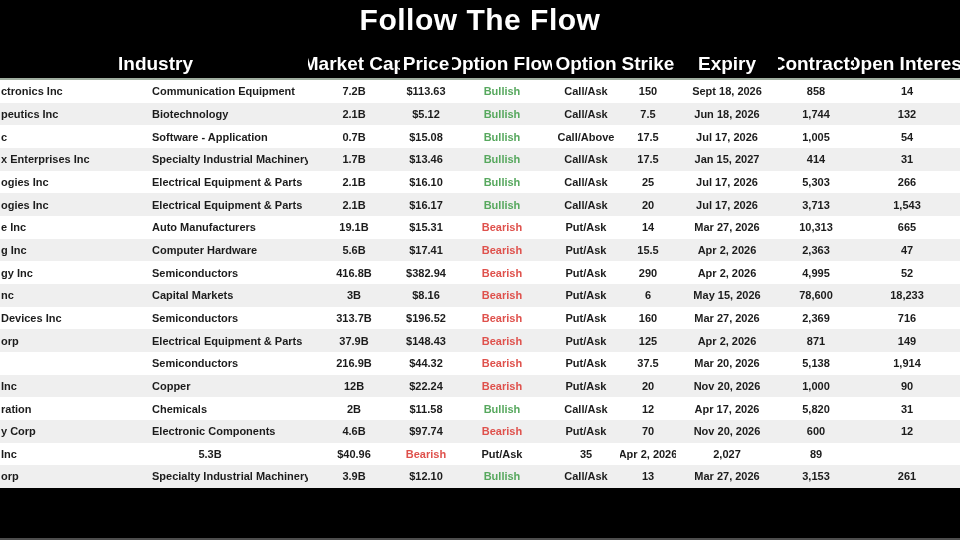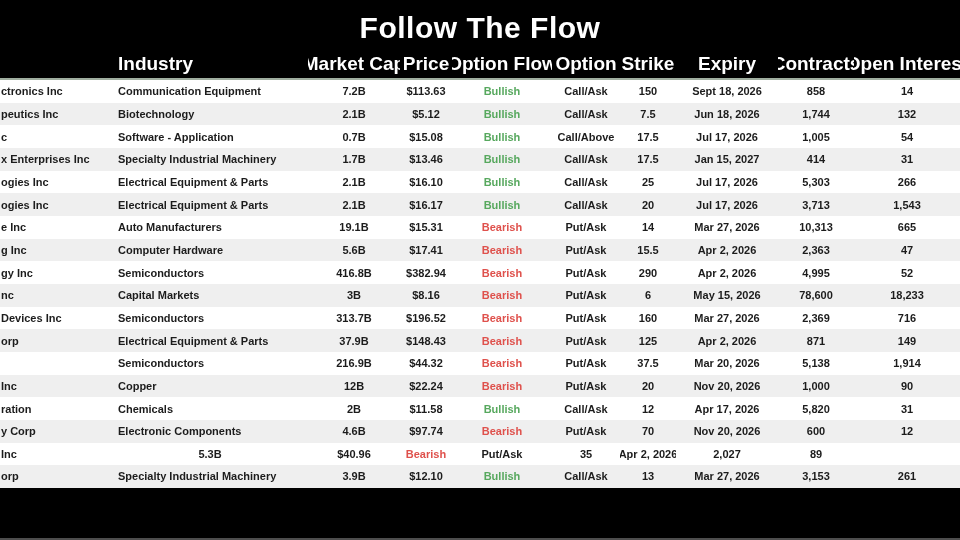--- a/index.html
+++ b/index.html
@@ -11,21 +11,21 @@
     font-family: "Liberation Sans", sans-serif;
   }
   .header-band {
     position: absolute; top: 0; left: 0;
     width: 960px; height: 80px;
     background: #000000;
     border-bottom: 2px solid #9fae9f;
     box-sizing: border-box;
   }
   .title {
-    margin-top: 11px;
+    margin-top: 3px;
     text-align: center;
     color: #ffffff;
     font-size: 30px;
     font-weight: 800;
     letter-spacing: 0.5px;
   }
   .grid-row {
     display: grid;
     grid-template-columns: 112px 196px 92px 52px 100px 68px 56px 102px 76px 106px;
     width: 960px;
@@ -51,21 +51,21 @@
   .trow:nth-child(even) { background: #efefef; }
   .cell {
     font-size: 11px;
     font-weight: bold;
     color: #1c1c1c;
     display: flex; align-items: center; justify-content: center;
     white-space: nowrap; overflow: hidden;
   }
   .cell.left { justify-content: flex-start; }
   .cell.company { padding-left: 1px; }
-  .cell.industry { padding-left: 6px; }
+  .cell.industry { padding-left: 6px; margin-left: 34px; }
   .bottom-band {
     position: absolute; top: 488px; left: 0;
     width: 960px; height: 52px;
     background: #000000;
   }
   .bottom-edge {
     position: absolute; bottom: 0; left: 0;
     width: 960px; height: 2px;
     background: #4d4d4d;
   }

